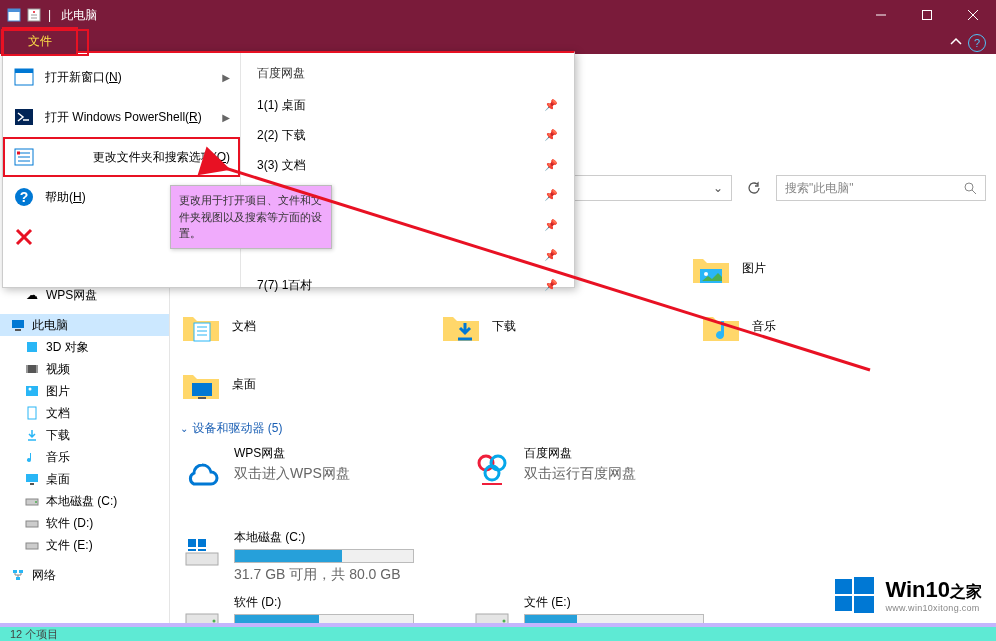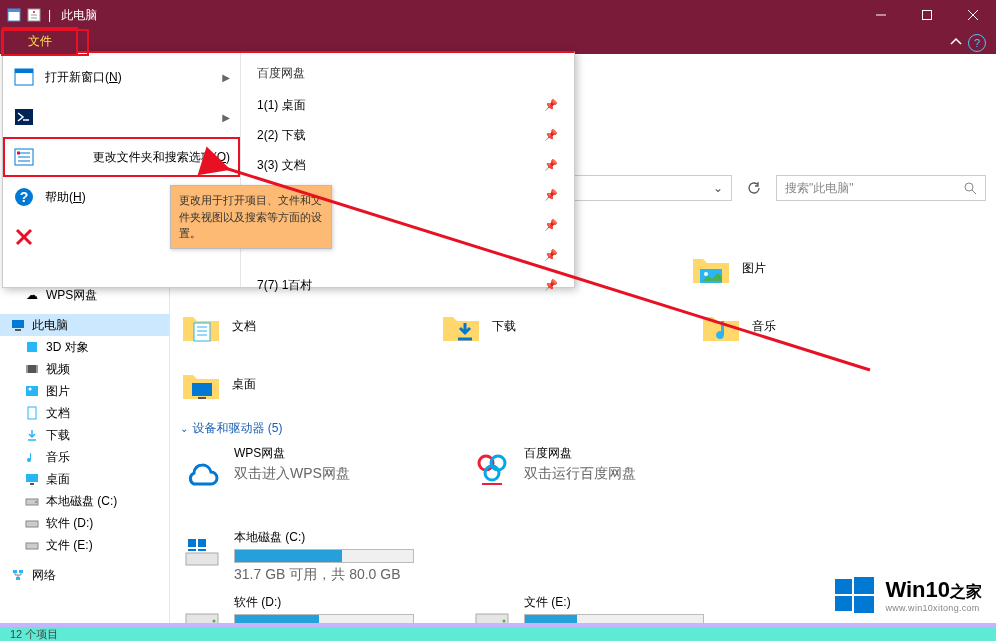--- a/index.html
+++ b/index.html
@@ -22,21 +22,21 @@
 .fm-item { display:flex; align-items:center; height:40px; padding:0 10px; gap:10px; font-size:12px; cursor:pointer;justify-content:space-between; }
 .fm-item .licon { width:22px; height:22px; display:flex; align-items:center; justify-content:center; }
 .fm-item .arrow { margin-left:auto; color:#666; font-size:10px; }
 .fm-item.highlight { outline:2px solid #e81123; outline-offset:-2px; }
 .fm-item u { text-decoration: underline; }
 .fm-right { flex:1; padding:8px 0; }
 .fm-right .section-title { font-size:12px; padding:4px 16px 8px; color:#333; }
 .fr-item { display:flex; align-items:center; height:30px; padding:0 16px; justify-content:space-between; font-size:12px; }
 .fr-item .pin { color:#666; font-size:11px; }
 
-.tooltip-box { position:absolute; left:170px; top:185px; width:162px; background:#fdba74; border:1px solid #bbb; padding:6px 8px; font-size:11px; line-height:1.5; color:#333; z-index:45; box-shadow:1px 1px 4px rgba(0,0,0,0.2); }
+.tooltip-box { position:absolute; left:170px; top:185px; width:162px; background:#f0abfc; border:1px solid #bbb; padding:6px 8px; font-size:11px; line-height:1.5; color:#333; z-index:45; box-shadow:1px 1px 4px rgba(0,0,0,0.2); }
 
 .addrbar { position:absolute; left:180px; top:175px; right:10px; display:flex; gap:8px; align-items:center; z-index:5; }
 .addr-field { flex:1; height:26px; border:1px solid #ccc; display:flex; align-items:center; padding:0 8px; }
 .addr-field .dd { margin-left:auto; color:#555; }
 .ref-btn { width:28px; height:26px; display:flex; align-items:center; justify-content:center; color:#555; }
 .search-field { width:210px; height:26px; border:1px solid #ccc; display:flex; align-items:center; padding:0 8px; color:#888; }
 .search-field .sicon { margin-left:auto; }
 
 .main { position:absolute; left:0; top:210px; right:0; bottom:18px; display:flex; }
 .sidebar { width:170px; border-right:1px solid #e5e5e5; padding:4px 0; overflow:hidden; }
@@ -139,20 +139,21 @@
       <span>打开新窗口(<u>N</u>)</span>
       <span class="arrow">▶</span>
     </div>
     <div class="fm-item">
       <span class="licon">
           <svg width="20" height="18">
             <rect x="1" y="1" width="18" height="16" fill="#012456"></rect>
             <path d="M4 5 L9 9 L4 13 M9 12 L15 12" stroke="#fff" fill="none" stroke-width="1.5"></path>
           </svg>
         </span>
+      <span>打开 Windows PowerShell(<u>R</u>)</span>
       <span class="arrow">▶</span>
     </div>
     <div class="fm-item highlight">
       <span class="licon">
           <svg width="20" height="18">
             <rect x="1" y="1" width="18" height="16" fill="#fff" stroke="#0078d4"></rect>
             <line x1="4" y1="5" x2="16" y2="5" stroke="#0078d4"></line>
             <line x1="4" y1="9" x2="16" y2="9" stroke="#0078d4"></line>
             <line x1="4" y1="13" x2="16" y2="13" stroke="#0078d4"></line>
             <rect x="3" y="3.5" width="3" height="3" fill="#e81123"></rect>

